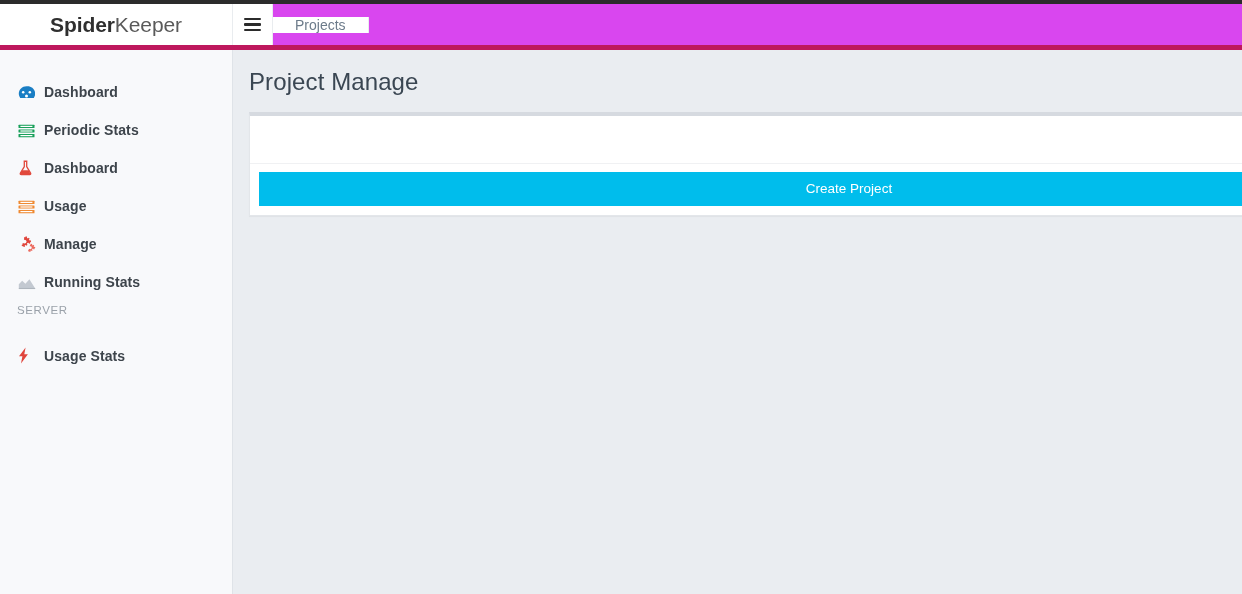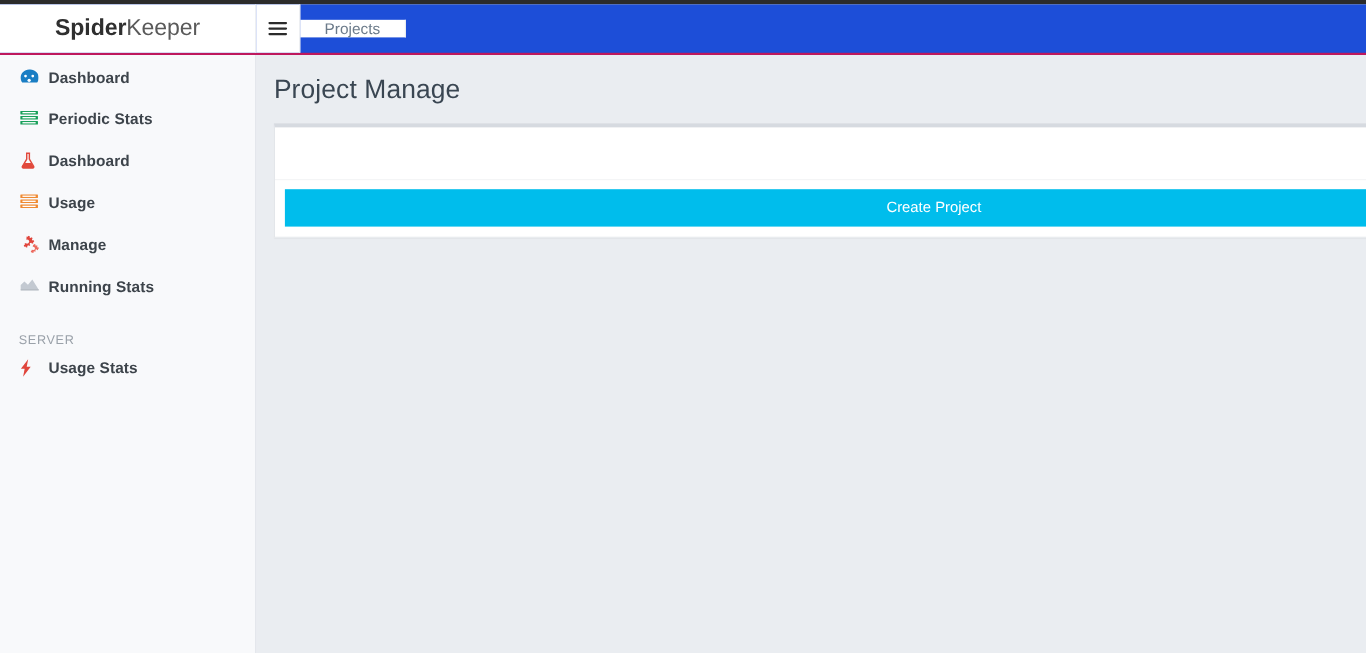--- a/index.html
+++ b/index.html
@@ -33,22 +33,22 @@
     width: 1242px;
     height: 590px;
   }
 
   
   .navbar {
     position: absolute;
     top: 0; left: 0;
     width: 1242px;
     height: 46px;
-    background: #1d4ed8;
-    border-bottom: 2px solid #be185d;
+    background: #d946ef;
+    border-bottom: 5px solid #be185d;
     display: flex;
     align-items: stretch;
   }
 
   .brand {
     width: 233px;
     display: flex;
     align-items: center;
     justify-content: center;
     font-size: 21px;
@@ -103,21 +103,21 @@
   .nav-heading {
     font-size: 11.5px;
     letter-spacing: 0.6px;
     color: #9aa1a9;
     padding: 14px 0 10px 17px;
     text-transform: uppercase;
   }
 
   .side-item {
     display: flex;
-    align-items: flex-start;
+    align-items: flex-end;
     height: 38px;
     padding-left: 18px;
     cursor: pointer;
     text-decoration: none;
   }
 
   .side-icon {
     width: 26px;
     flex: 0 0 26px;
     display: flex;

